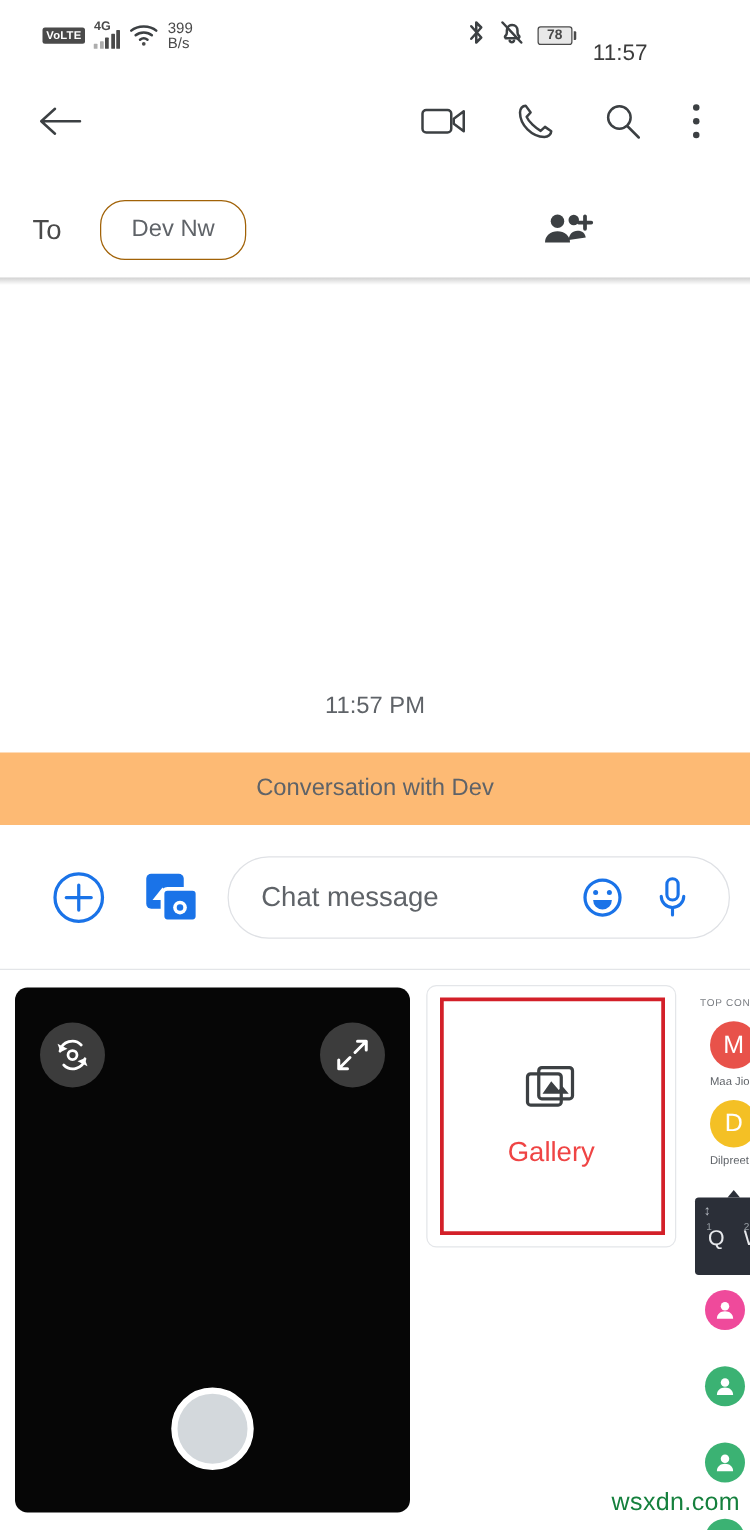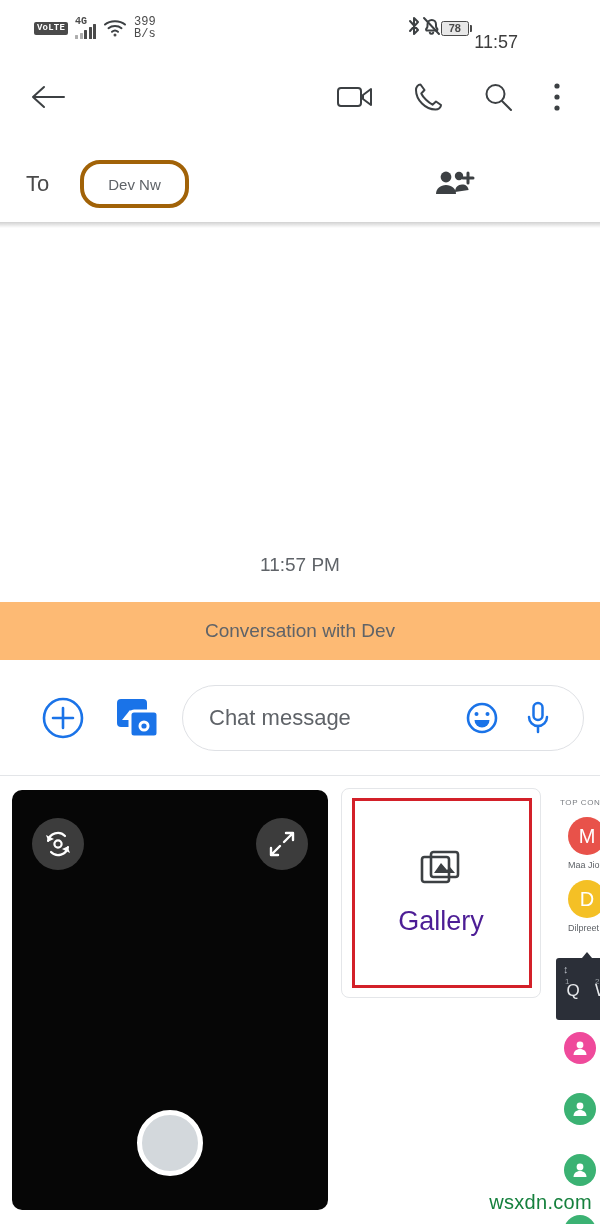--- a/index.html
+++ b/index.html
@@ -10,22 +10,22 @@
     overflow: hidden;
   }
   .screen { position: relative; width: 600px; height: 1224px; background: #fff; }
 
   
   .statusbar {
     position: absolute; top: 0; left: 0; width: 600px; height: 56px;
     display: flex; align-items: center; padding: 0 16px;
     color: #4a4a4a;
   }
-  .sb-left { display: flex; align-items: center; gap: 7px; margin-left: 18px; font-family: Liberation Mono, monospace; }
-  .sb-right { display: flex; align-items: center; margin-left: auto; margin-right: 66px; }
+  .sb-left { display: flex; align-items: center; gap: 7px; margin-left: 18px; }
+  .sb-right { display: flex; align-items: center; gap: 11px; margin-left: auto; margin-right: 66px; }
   .volte-badge {
     font-size: 9px; font-weight: bold; color: #fff; background: #4a4a4a;
     border-radius: 2px; padding: 2px 3px; letter-spacing: .2px; line-height: 1;
   }
   .net4g { position: relative; display: flex; align-items: flex-end; height: 22px; }
   .net4g .lbl { position: absolute; top: -1px; left: 0; font-size: 10px; font-weight: bold; color:#4a4a4a; }
   .bars { display: flex; align-items: flex-end; gap: 1.5px; height: 14px; margin-top: 8px; }
   .bars i { width: 3px; background: #4a4a4a; display: block; border-radius: .5px; }
   .bars i:nth-child(1){height:4px;opacity:.45}
   .bars i:nth-child(2){height:6px;opacity:.45}
@@ -54,23 +54,23 @@
   .icon-btn { display: inline-flex; align-items: center; justify-content: center; cursor: pointer; }
   .ic { stroke: #3c4043; fill: none; stroke-width: 2; stroke-linecap: round; stroke-linejoin: round; }
 
   
   .torow {
     position: absolute; top: 145; top: 146px; left: 0; width: 508px; height: 76px;
     display: flex; align-items: center;
   }
   .to-label { font-size: 22px; color: #4a4a4a; margin-left: 26px; }
   .chip {
-    margin-left: 31px; border: 4px solid #a16207; border-radius: 20px;
+    margin-left: 31px; border: 1px solid #a16207; border-radius: 20px;
     height: 48px; display: inline-flex; align-items: center; padding: 0 24px;
-    font-size: 15px; color: #5f6368; background: #fff;
+    font-size: 19px; color: #5f6368; background: #fff;
   }
   .addppl { margin-left: auto; margin-right: 32px; }
   .divider-shadow {
     position: absolute; top: 222px; left: 0; width: 600px; height: 6px;
     background: linear-gradient(to bottom, rgba(0,0,0,.18), rgba(0,0,0,0));
   }
 
   
   .thread {
     position: absolute; top: 228px; left: 0; width: 600px; height: 372px;
@@ -127,21 +127,21 @@
 
   .gallery-card {
     position: absolute; left: 341px; top: 786px - 776px; top: 12px;
     width: 200px; height: 210px; background: #fff;
     border: 1px solid #e4e6e9; border-radius: 8px;
   }
   .gallery-inner {
     position: absolute; left: 12px; top: 12px; right: 12px; bottom: 12px;
     display: flex; flex-direction: column; align-items: center; justify-content: center; gap: 12px;
   }
-  .gallery-label { font-size: 27px; color: #4c1d95; }
+  .gallery-label { font-size: 22px; color: #ef4444; }
   .annotation-box {
     position: absolute; left: 352px; top: 22px; width: 180px; height: 190px;
     border: 3px solid #d32029; pointer-events: none;
   }
 
   
   .sidepanel {
     position: absolute; left: 552px; top: 776px; width: 48px; height: 448px;
     background: #fff; overflow: hidden;
   }

